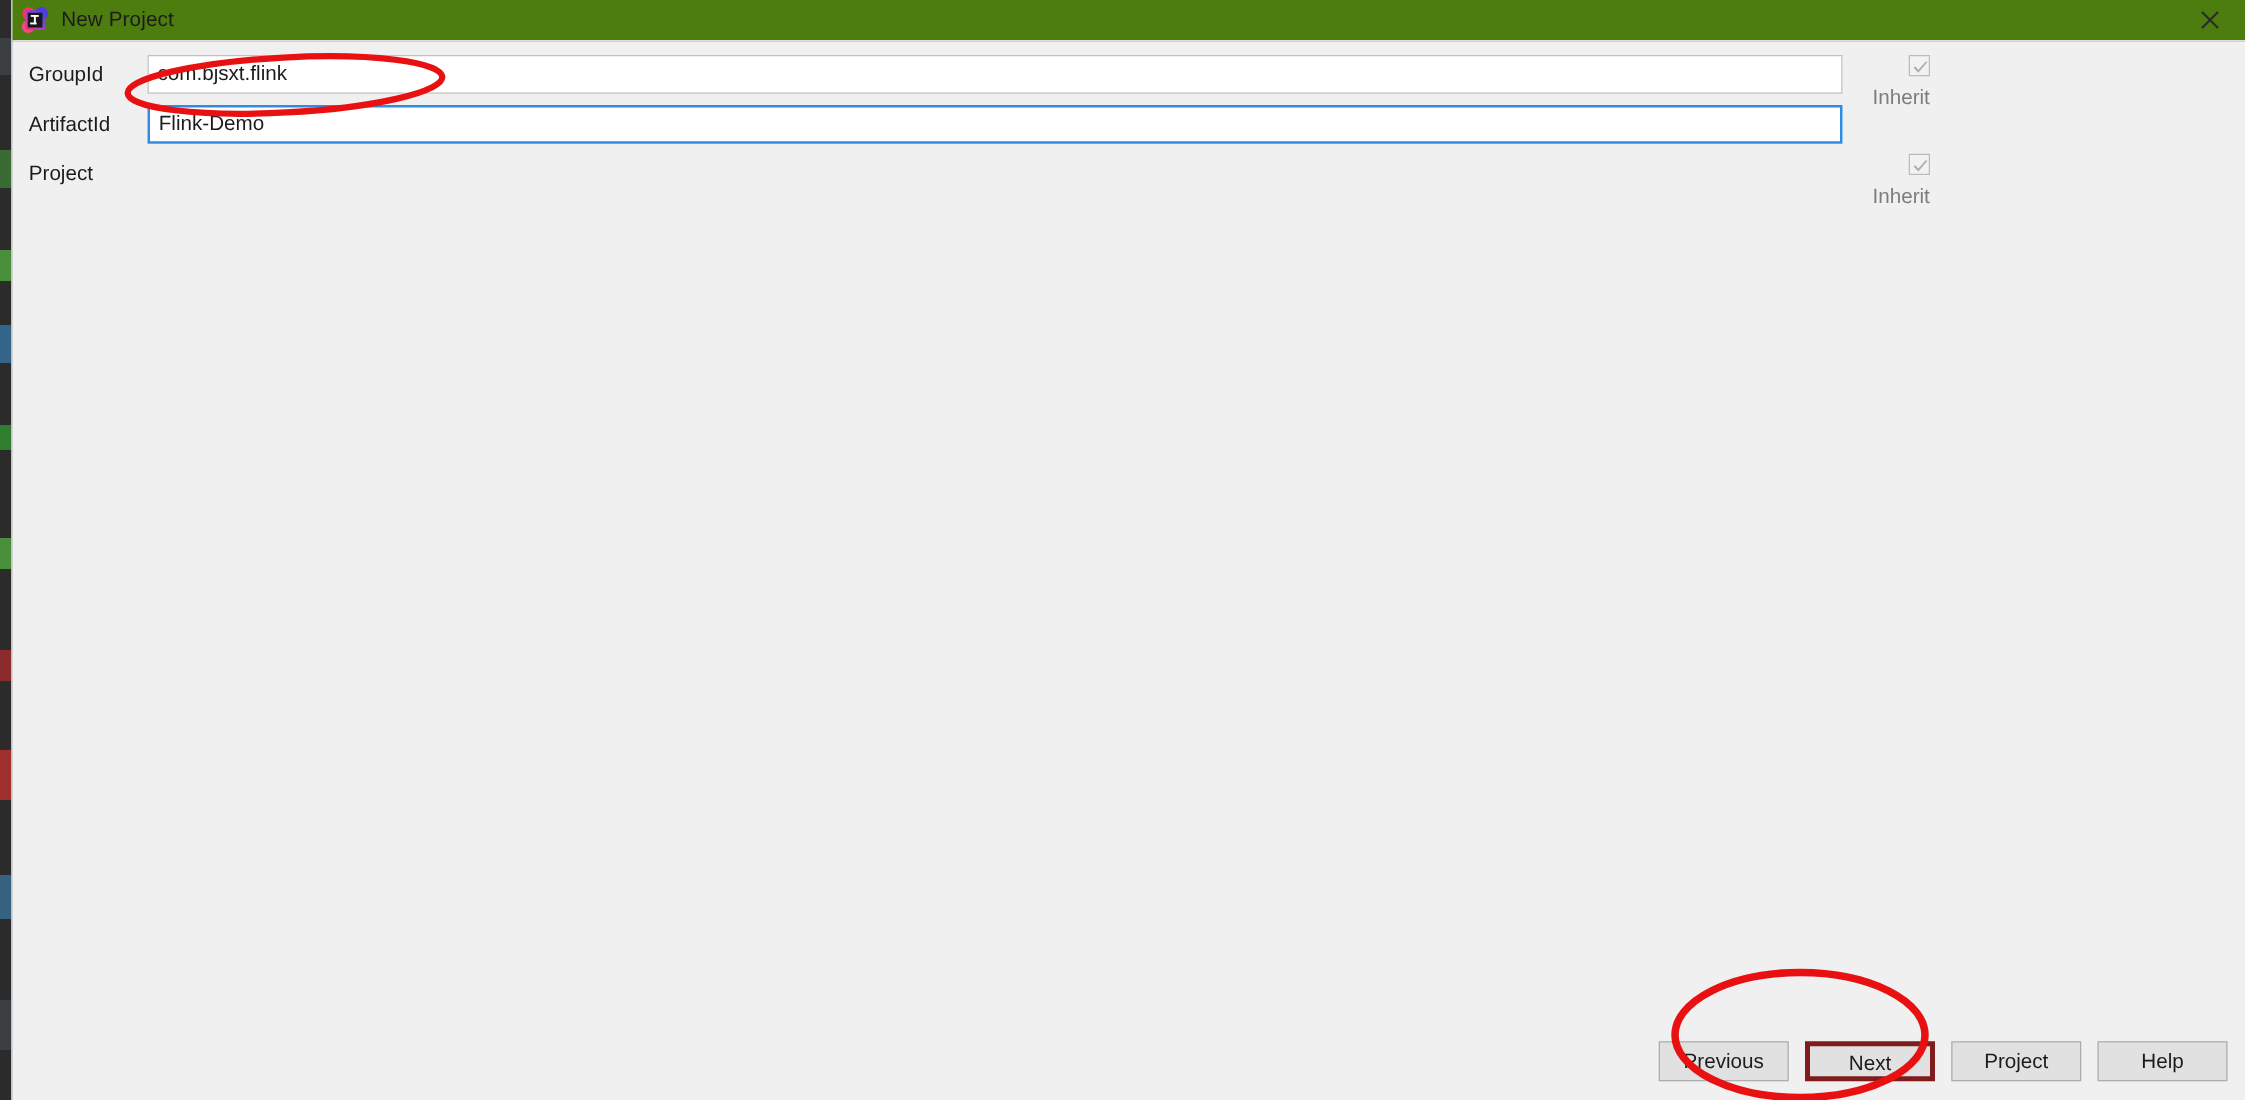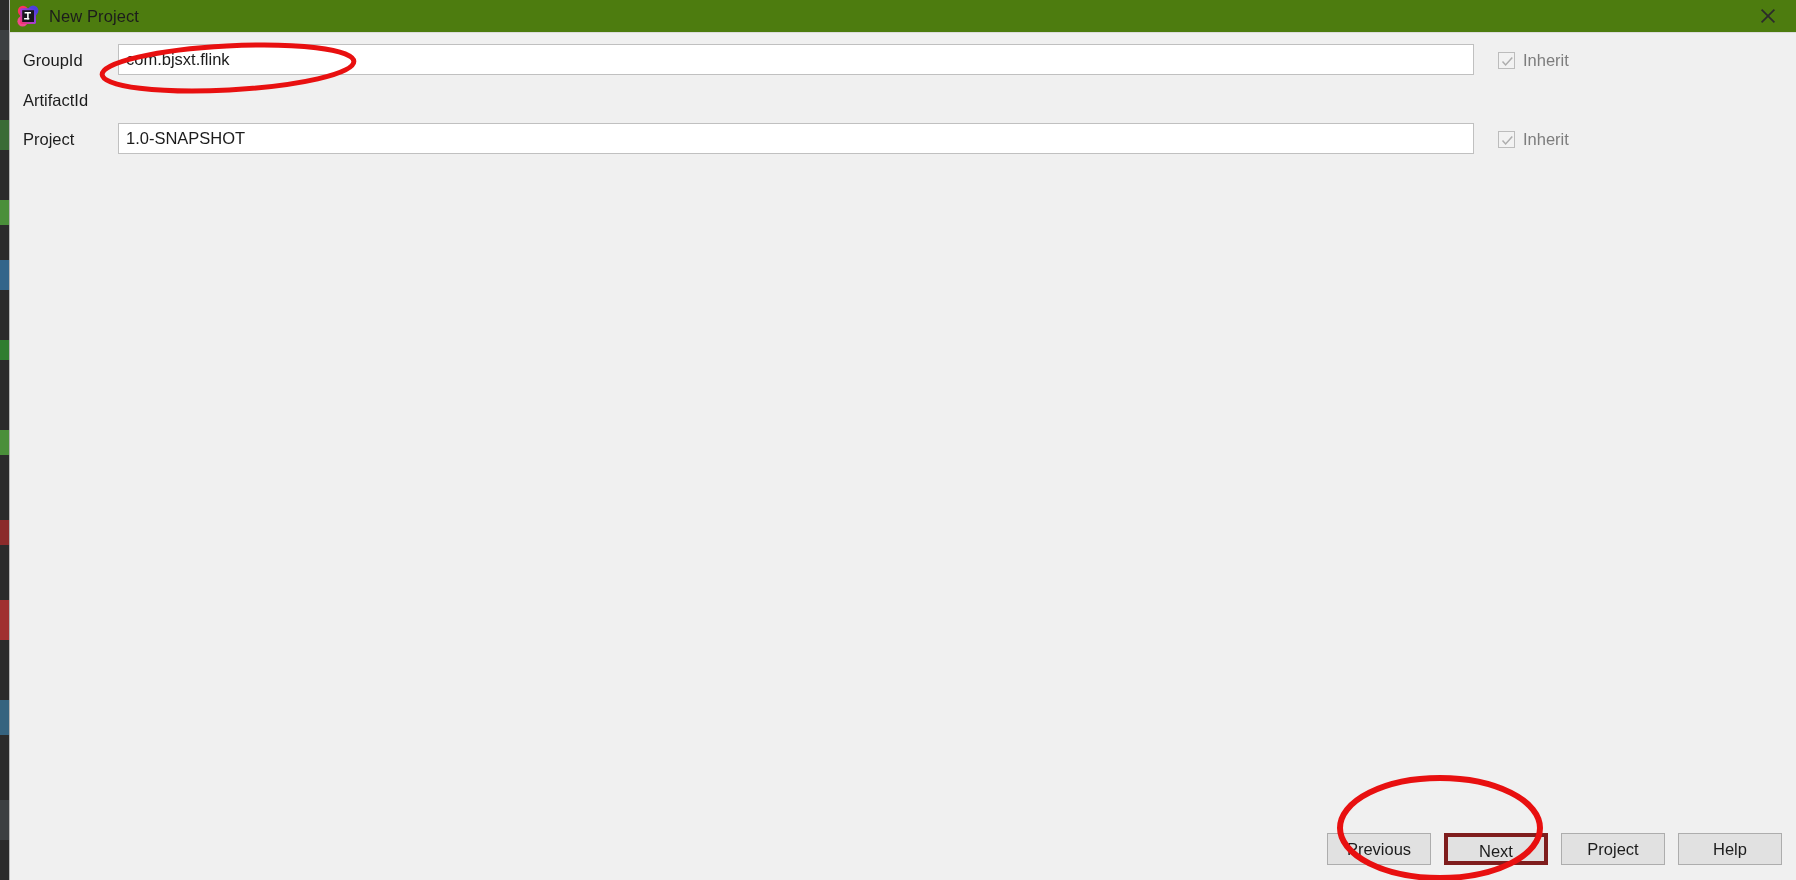--- a/index.html
+++ b/index.html
@@ -143,22 +143,23 @@
   .field-input.focused {
     border: 2px solid #2f8ce0;
   }
 
   .inherit-box {
     position: absolute;
     left: 1484px;
     top: 0;
     height: 32px;
     display: flex;
-    align-items: center;
+    align-items: flex-end;
     gap: 8px;
+    flex-direction: column;
   }
   .chk {
     width: 17px; height: 17px;
     box-sizing: border-box;
     border: 1px solid #bcbcbc;
     background: #f2f2f2;
     position: relative;
     flex: 0 0 auto;
   }
   .chk svg { position: absolute; left: 1px; top: 1px; }
@@ -252,25 +253,25 @@
             <svg width="15" height="15" viewBox="0 0 15 15">
               <path d="M2.5 7.6 L5.6 11.0 L12.3 3.4" stroke="#adadad" stroke-width="1.5" fill="none"></path>
             </svg>
           </span>
           <span class="inherit-label">Inherit</span>
         </div>
       </div>
 
       <div class="row row-1">
         <div class="field-label">ArtifactId</div>
+        <input class="field-input focused" type="text" value="Flink-Demo" style="">
       </div>
 
       <div class="row row-2">
         <div class="field-label">Project</div>
-        <input class="field-input" type="text" value="1.0-SNAPSHOT" style="">
         <div class="inherit-box">
           <span class="chk">
             <svg width="15" height="15" viewBox="0 0 15 15">
               <path d="M2.5 7.6 L5.6 11.0 L12.3 3.4" stroke="#adadad" stroke-width="1.5" fill="none"></path>
             </svg>
           </span>
           <span class="inherit-label">Inherit</span>
         </div>
       </div>
 

